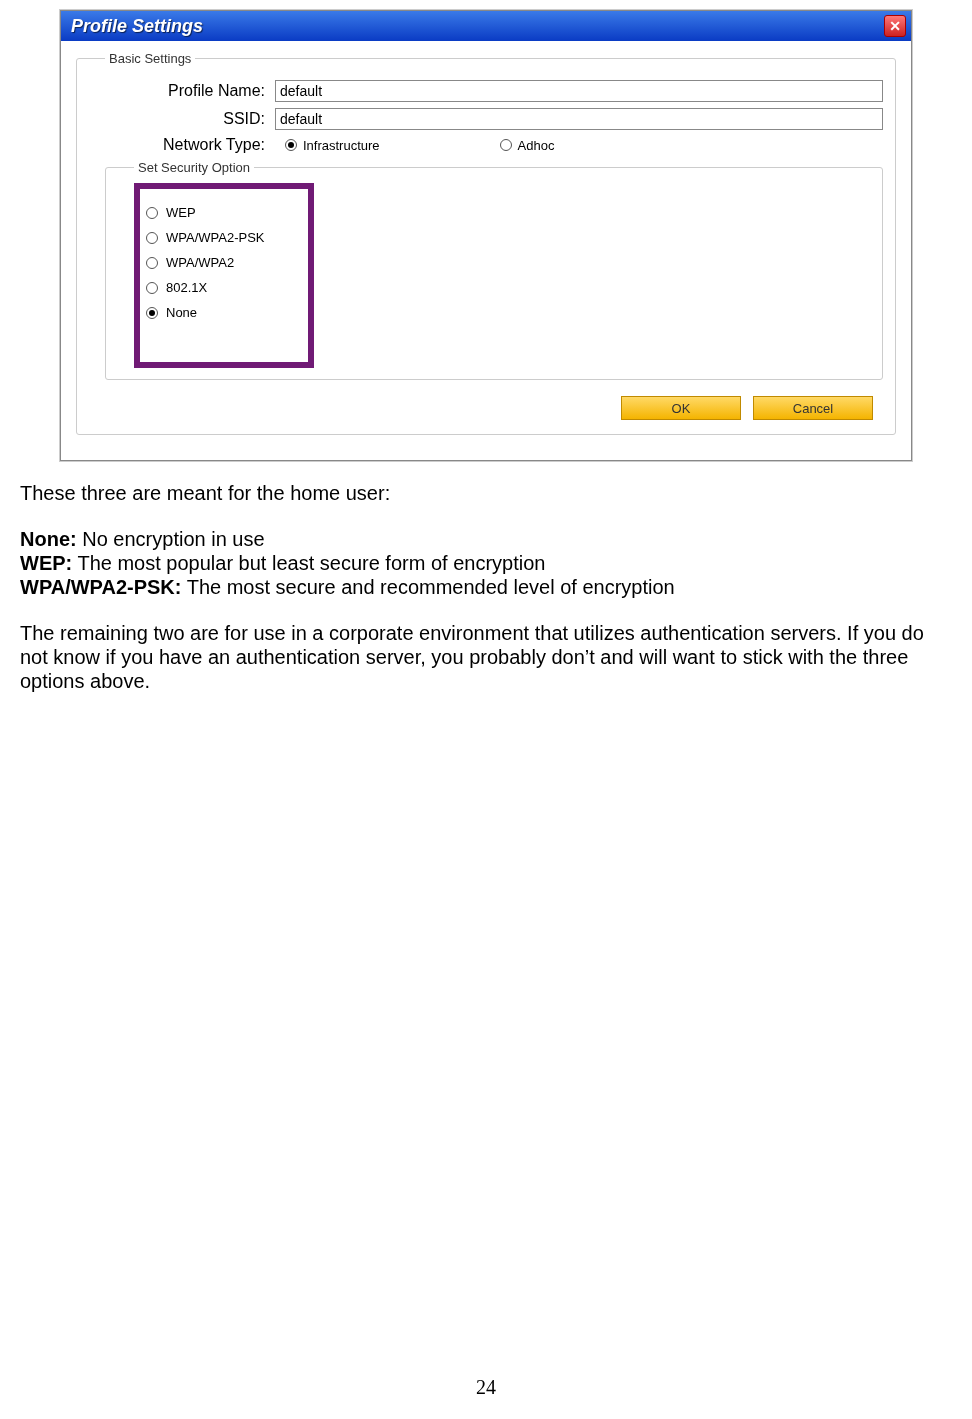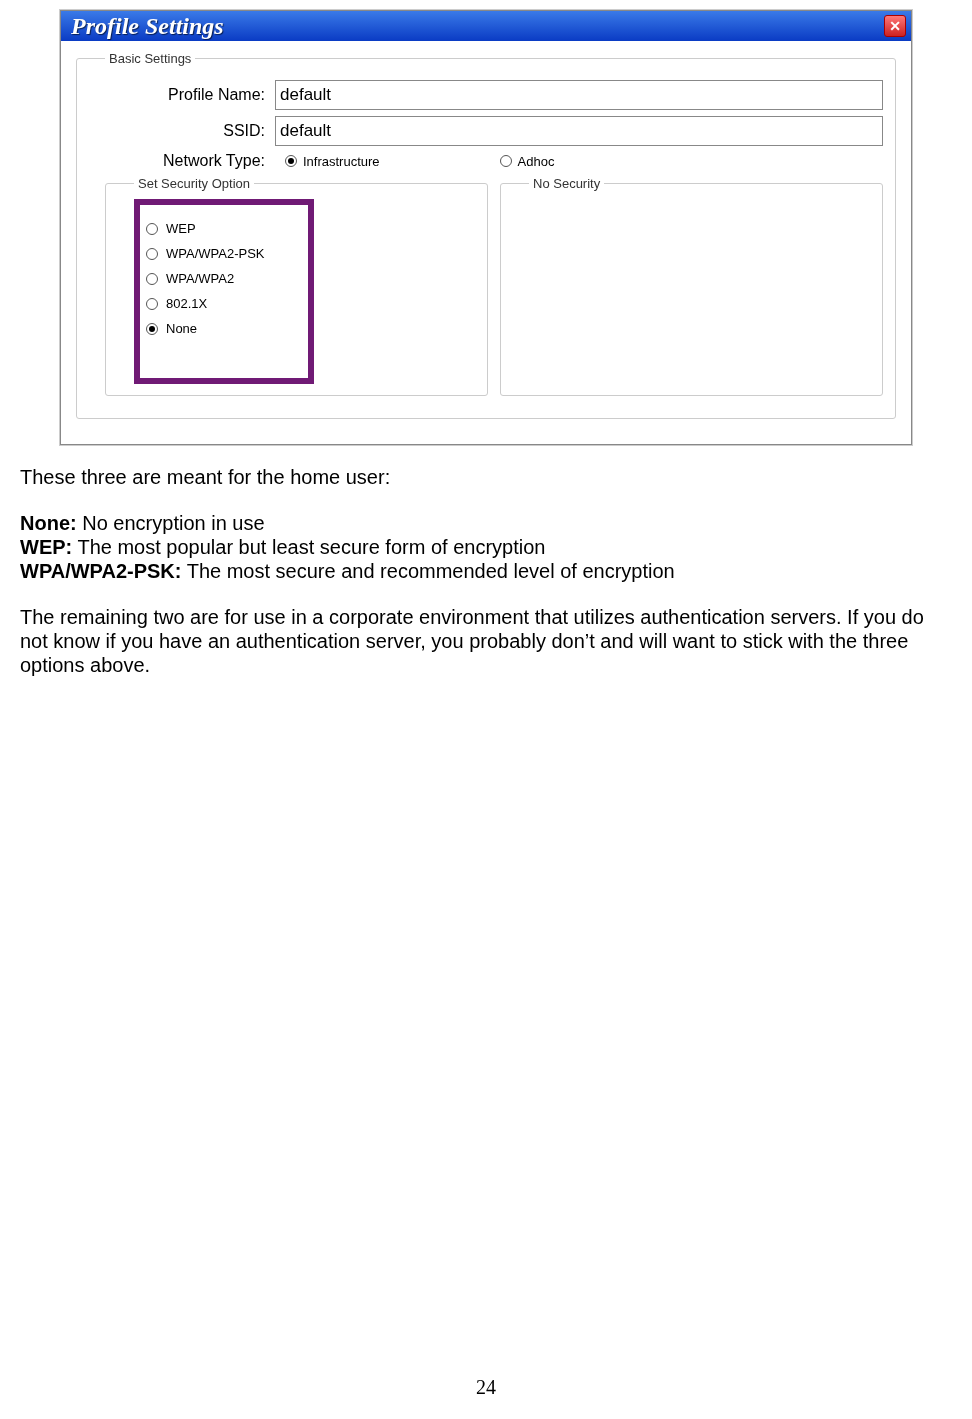--- a/index.html
+++ b/index.html
@@ -23,24 +23,24 @@
     .titlebar {
       background: linear-gradient(to bottom, #3a7ae8, #0a3bc4);
       height: 30px;
       display: flex;
       align-items: center;
       justify-content: space-between;
       padding: 0 5px 0 10px;
     }
     .title-text {
       color: #fff;
-      font-family: Liberation Serif, serif;
+      font-family: Liberation Sans, sans-serif;
       font-style: italic;
       font-weight: bold;
-      font-size: 24px;
+      font-size: 18px;
       text-shadow: 1px 1px 1px rgba(0,0,0,0.6);
     }
     .close-btn {
       width: 22px;
       height: 22px;
       background: linear-gradient(to bottom, #f77, #c22);
       border: 1px solid #a00;
       border-radius: 3px;
       color: #fff;
       font-weight: bold;
@@ -73,23 +73,23 @@
     }
     .label-col {
       width: 170px;
       text-align: right;
       padding-right: 10px;
       font-size: 16px;
     }
     .input-text {
       flex: 1;
       border: 1px solid #888;
-      font-size: 17px;
+      font-size: 14px;
       padding: 2px 4px;
-      height: 30px;
+      height: 22px;
     }
     .radio-row { display: flex; align-items: center; gap: 6px; }
     .radio-circle {
       width: 12px; height: 12px; border: 1px solid #555; border-radius: 50%;
       display: inline-flex; align-items: center; justify-content: center;
       background: #fff;
     }
     .radio-dot { width: 6px; height: 6px; border-radius: 50%; background: #000; }
     .sec-row {
       display: flex;
@@ -215,25 +215,26 @@
               </div>
               <div class="sec-radio">
                 <span class="radio-circle">
                     <span class="radio-dot"></span>
                   </span>
                 <span>None</span>
               </div>
             </div>
           </fieldset>
 
-          <fieldset>
-            <legend>No Security</legend>
-          </fieldset>
-        </div>
-
+        </div>
+
+        <div class="btn-row">
+          <div class="btn">OK</div>
+          <div class="btn">Cancel</div>
+        </div>
       </fieldset>
     </div>
   </div>
 
   <div class="doc-text">
     <p>These three are meant for the home user:</p>
     <div class="spacer"></div>
     <p>
       <span class="bold">None:</span><span>  No encryption in use</span>
     </p>

